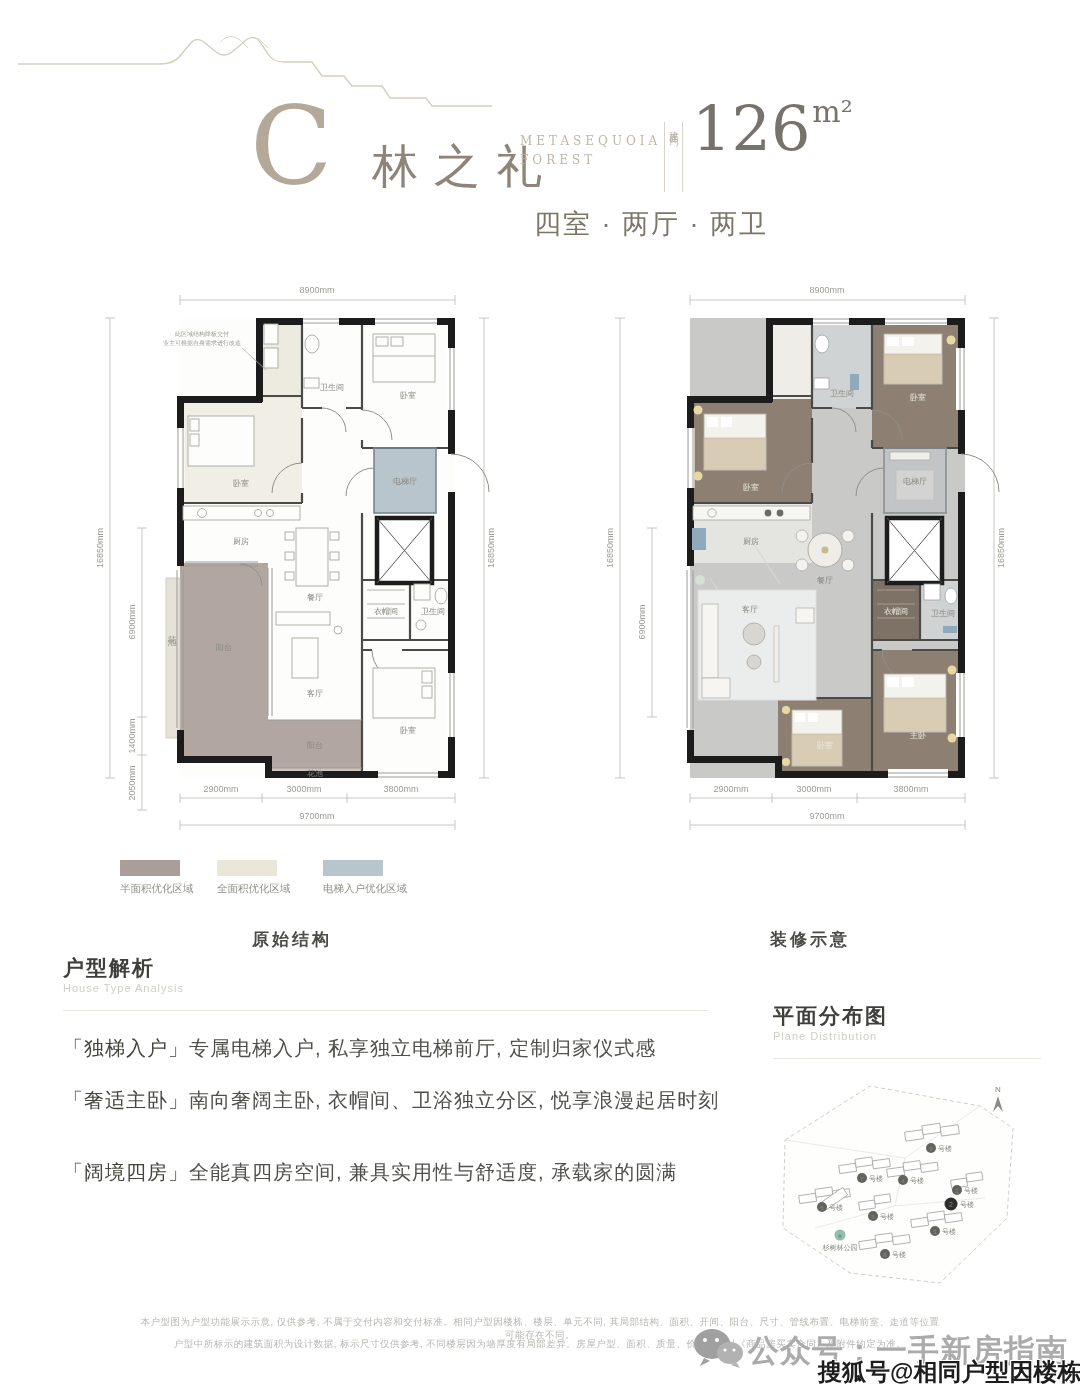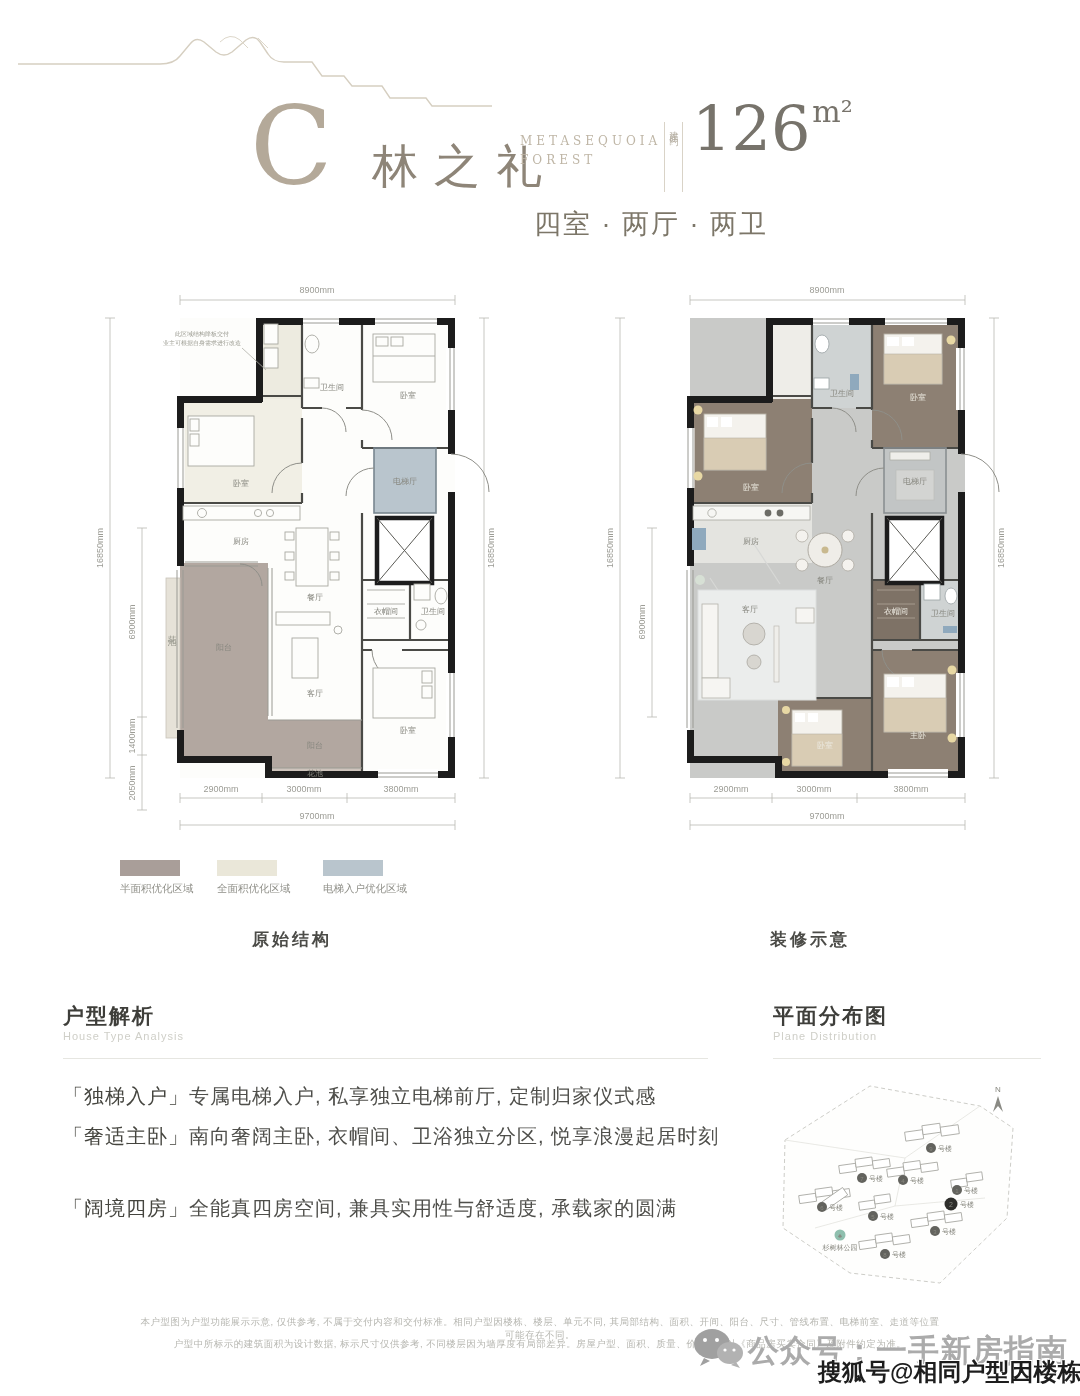--- a/index.html
+++ b/index.html
@@ -393,26 +393,26 @@
     <div class="legend-lb">全面积优化区域</div>
   </div>
   <div class="abs legend-item" style="left:323px;top:860px;">
     <div class="legend-sw" style="background:#b9c5cd;"></div>
     <div class="legend-lb">电梯入户优化区域</div>
   </div>
 
   <div class="abs caption" style="left:82px;top:928px;">原始结构</div>
   <div class="abs caption" style="left:600px;top:928px;">装修示意</div>
 
-  <div class="abs" style="left:63px;top:1002px;width:650px;">
+  <div class="abs" style="left:63px;top:954px;width:650px;">
     <div class="sec-title">户型解析</div>
     <div class="sec-sub">House Type Analysis</div>
     <div class="sec-hr" style="width:645px;"></div>
     <div class="bullet" style="margin-top:24px;"><span class="tag">「独梯入户」</span><span>专属电梯入户, 私享独立电梯前厅, 定制归家仪式感</span></div>
-    <div class="bullet" style="margin-top:13px;"><span class="tag">「奢适主卧」</span><span>南向奢阔主卧, 衣帽间、卫浴独立分区, 悦享浪漫起居时刻</span></div>
+    <div class="bullet" style="margin-top:25px;"><span class="tag">「奢适主卧」</span><span>南向奢阔主卧, 衣帽间、卫浴独立分区, 悦享浪漫起居时刻</span></div>
     <div class="bullet" style="margin-top:45px;"><span class="tag">「阔境四房」</span><span>全能真四房空间, 兼具实用性与舒适度, 承载家的圆满</span></div>
   </div>
 
   <div class="abs" style="left:773px;top:1002px;width:280px;">
     <div class="sec-title">平面分布图</div>
     <div class="sec-sub">Plane Distribution</div>
     <div class="sec-hr" style="width:268px;"></div>
   </div>
 
   <svg class="abs" style="left:755px;top:1078px;" width="320" height="230" viewBox="0 0 320 230">

